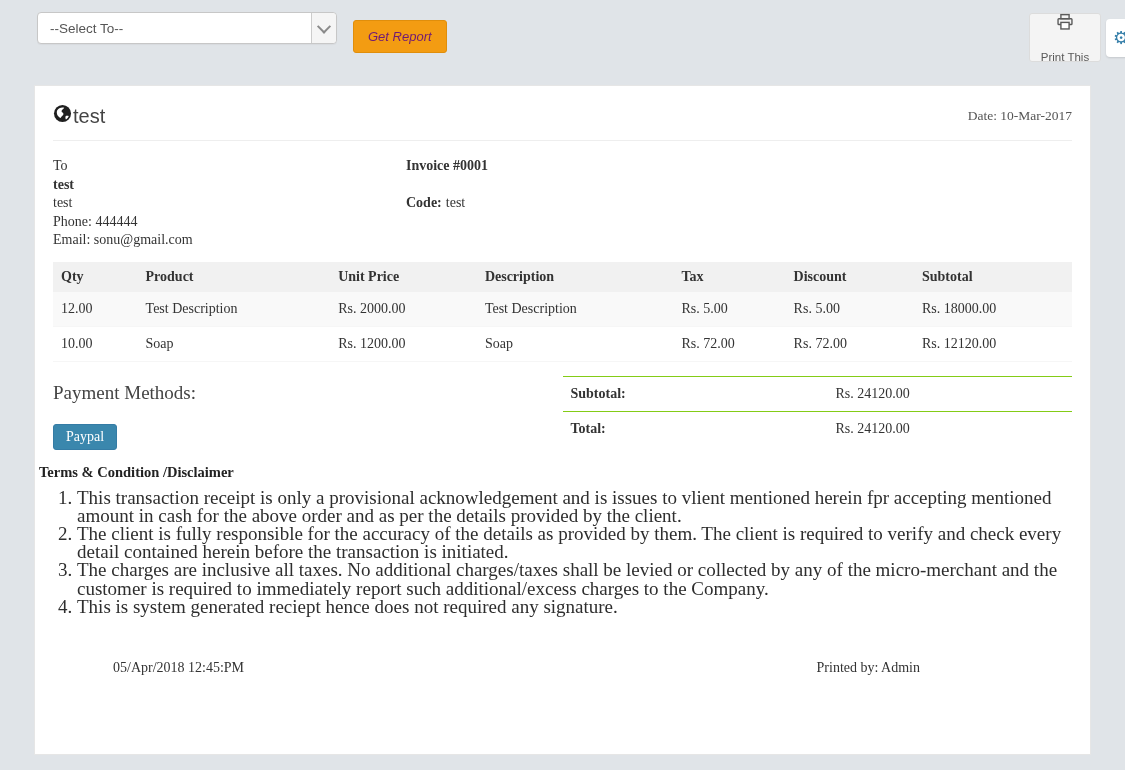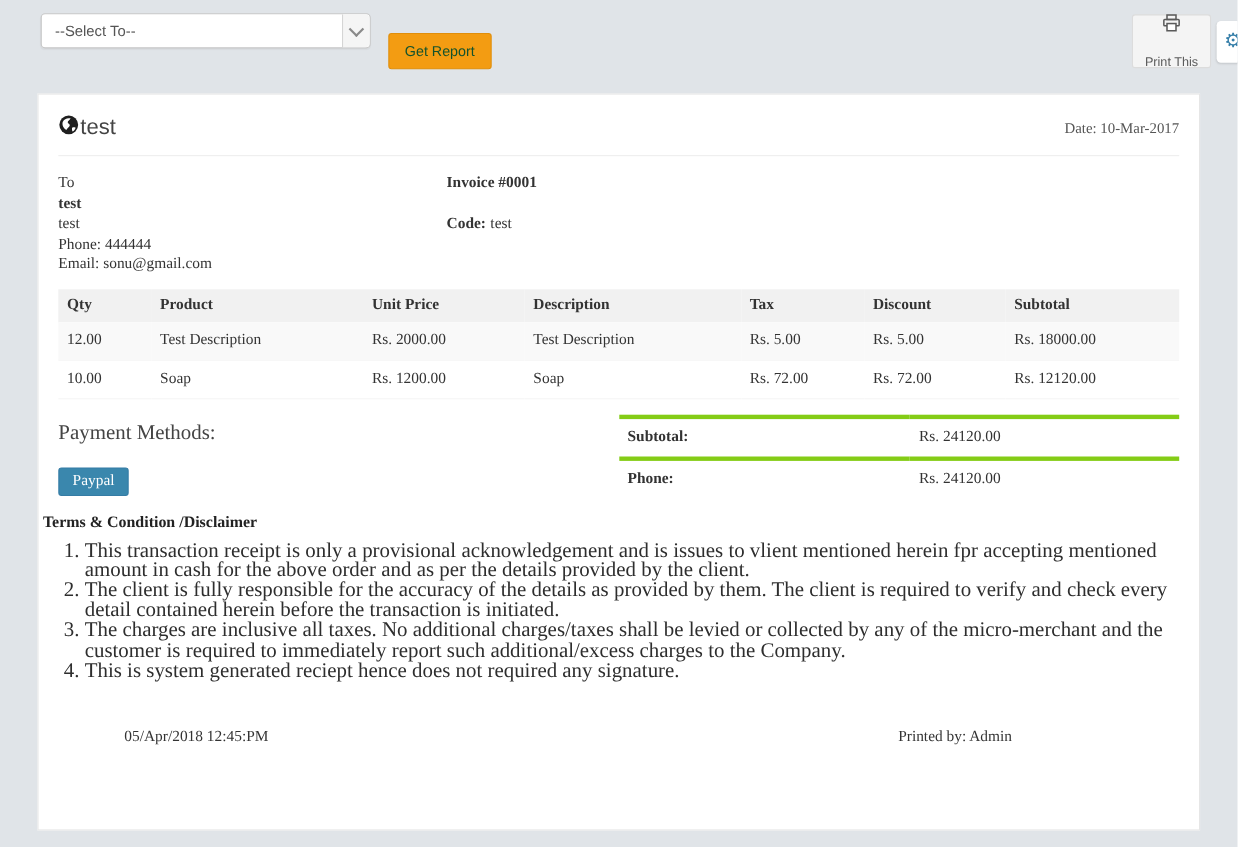--- a/index.html
+++ b/index.html
@@ -17,23 +17,23 @@
     box-shadow:0 1px 1px rgba(0,0,0,.04);
   }
   .select-arrow{
     position:absolute;right:0;top:0;bottom:0;width:24px;
     border-left:1px solid #ccc;background:#f5f5f5;
     border-radius:0 4px 4px 0;display:flex;align-items:center;justify-content:center;
   }
   .chev{width:8px;height:8px;border-right:2px solid #8a8a8a;border-bottom:2px solid #8a8a8a;
     transform:rotate(45deg) translate(-1px,-1px);}
   .btn-get-report{
-    position:absolute;left:353px;top:30px;height:31px;padding:0 14px;
+    position:absolute;left:353px;top:20px;height:31px;padding:0 14px;
     background:#f39c12;border:1px solid #e08e0b;border-radius:3px;
-    color:#14532d;font-size:13px;display:inline-flex;align-items:center;cursor:pointer;
+    color:#701a75;font-size:13px;display:inline-flex;align-items:center;cursor:pointer;font-style:italic;
   }
   .btn-print{
     position:absolute;left:1029px;top:13px;width:72px;height:49px;
     background:#f4f4f4;border:1px solid #dcdcdc;border-radius:3px;box-sizing:border-box;
     display:flex;flex-direction:column;align-items:center;justify-content:center;gap:18px;
     color:#5a5a5a;font-size:11.5px;cursor:pointer;
   }
   .gear-box{
     position:absolute;left:1106px;top:19px;width:40px;height:38px;
     background:#fff;border-radius:4px 0 0 4px;box-shadow:0 1px 2px rgba(0,0,0,.12);
@@ -68,21 +68,21 @@
   .pay-row{display:flex;margin-top:14px;}
   .pay-left{width:50%;}
   .pay-methods{font-size:19px;color:#444;margin-top:6px;}
   .btn-paypal{
     margin-top:20px;display:inline-block;background:#3a87ad;border:1px solid #357ca5;
     color:#fff;font-size:14px;padding:4px 12px;border-radius:3px;cursor:pointer;
     font-family:"Liberation Serif",serif;
   }
   .totals{width:50%;}
   .totals table{width:100%;border-collapse:collapse;font-size:14px;}
-  .totals td{padding:9px 8px;border-top:4px solid #84cc16;}
+  .totals td{padding:9px 8px;border-top:1px solid #84cc16;}
   .totals .tl{font-weight:bold;width:52%;}
   
   .terms{margin-left:-14px;margin-top:14px;}
   .terms-title{font-weight:bold;font-size:14.5px;color:#222;}
   ol.terms-list{margin:8px 0 0 0;padding-left:38px;font-size:19px;line-height:18.2px;color:#2e2e2e;}
   ol.terms-list li{margin:0;}
   
   .panel-footer{display:flex;justify-content:space-between;margin-top:44px;
     font-size:14px;color:#333;padding-left:60px;padding-right:152px;}
   .icon-svg{display:inline-block;vertical-align:middle;}
@@ -195,21 +195,21 @@
       <span class="btn-paypal">Paypal</span>
     </div>
     <div class="totals">
       <table>
         <tbody>
             <tr>
           <td class="tl">Subtotal:</td>
           <td>Rs. 24120.00</td>
         </tr>
         <tr>
-          <td class="tl">Phone:</td>
+          <td class="tl">Total:</td>
           <td>Rs. 24120.00</td>
         </tr>
       </tbody>
         </table>
     </div>
   </div>
 
   <div class="terms">
     <div class="terms-title">Terms &amp; Condition /Disclaimer</div>
     <ol class="terms-list">

